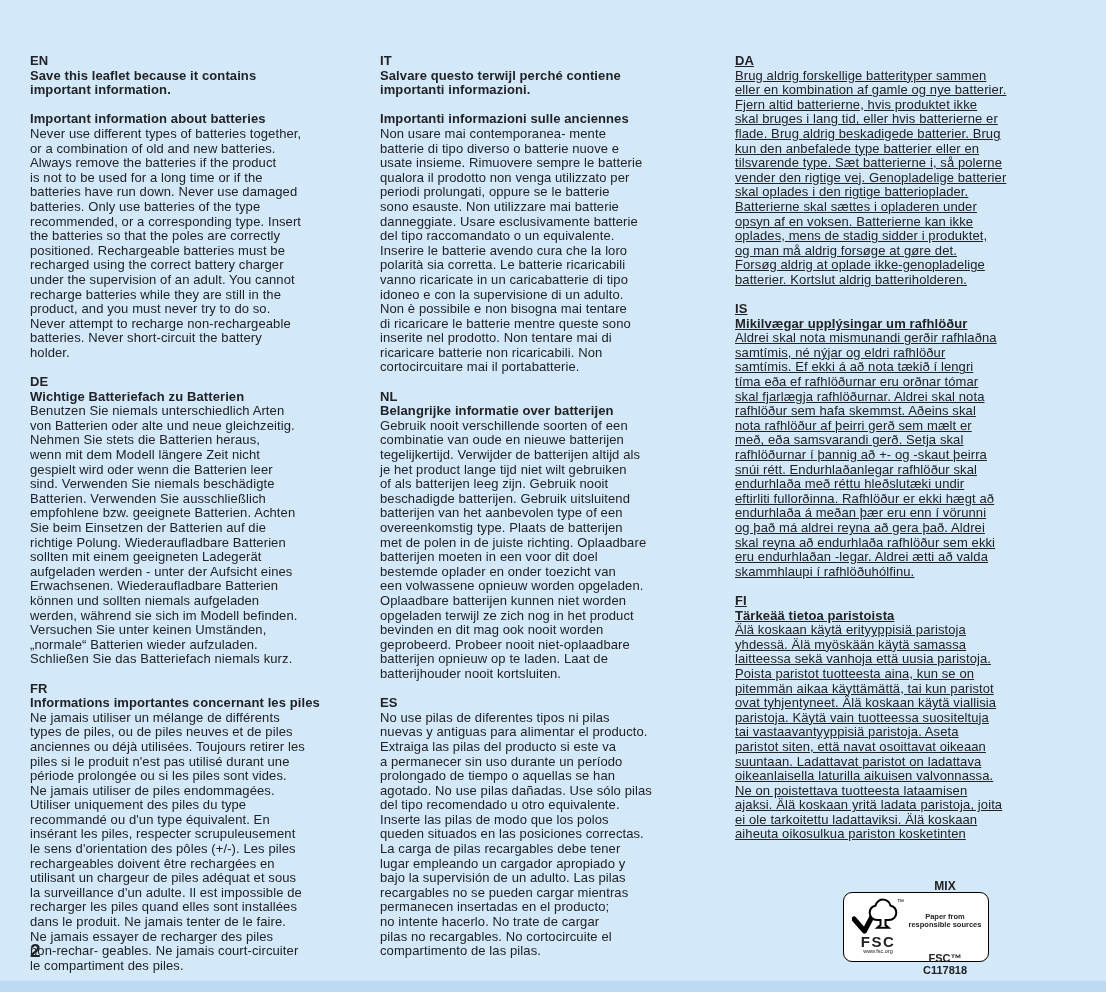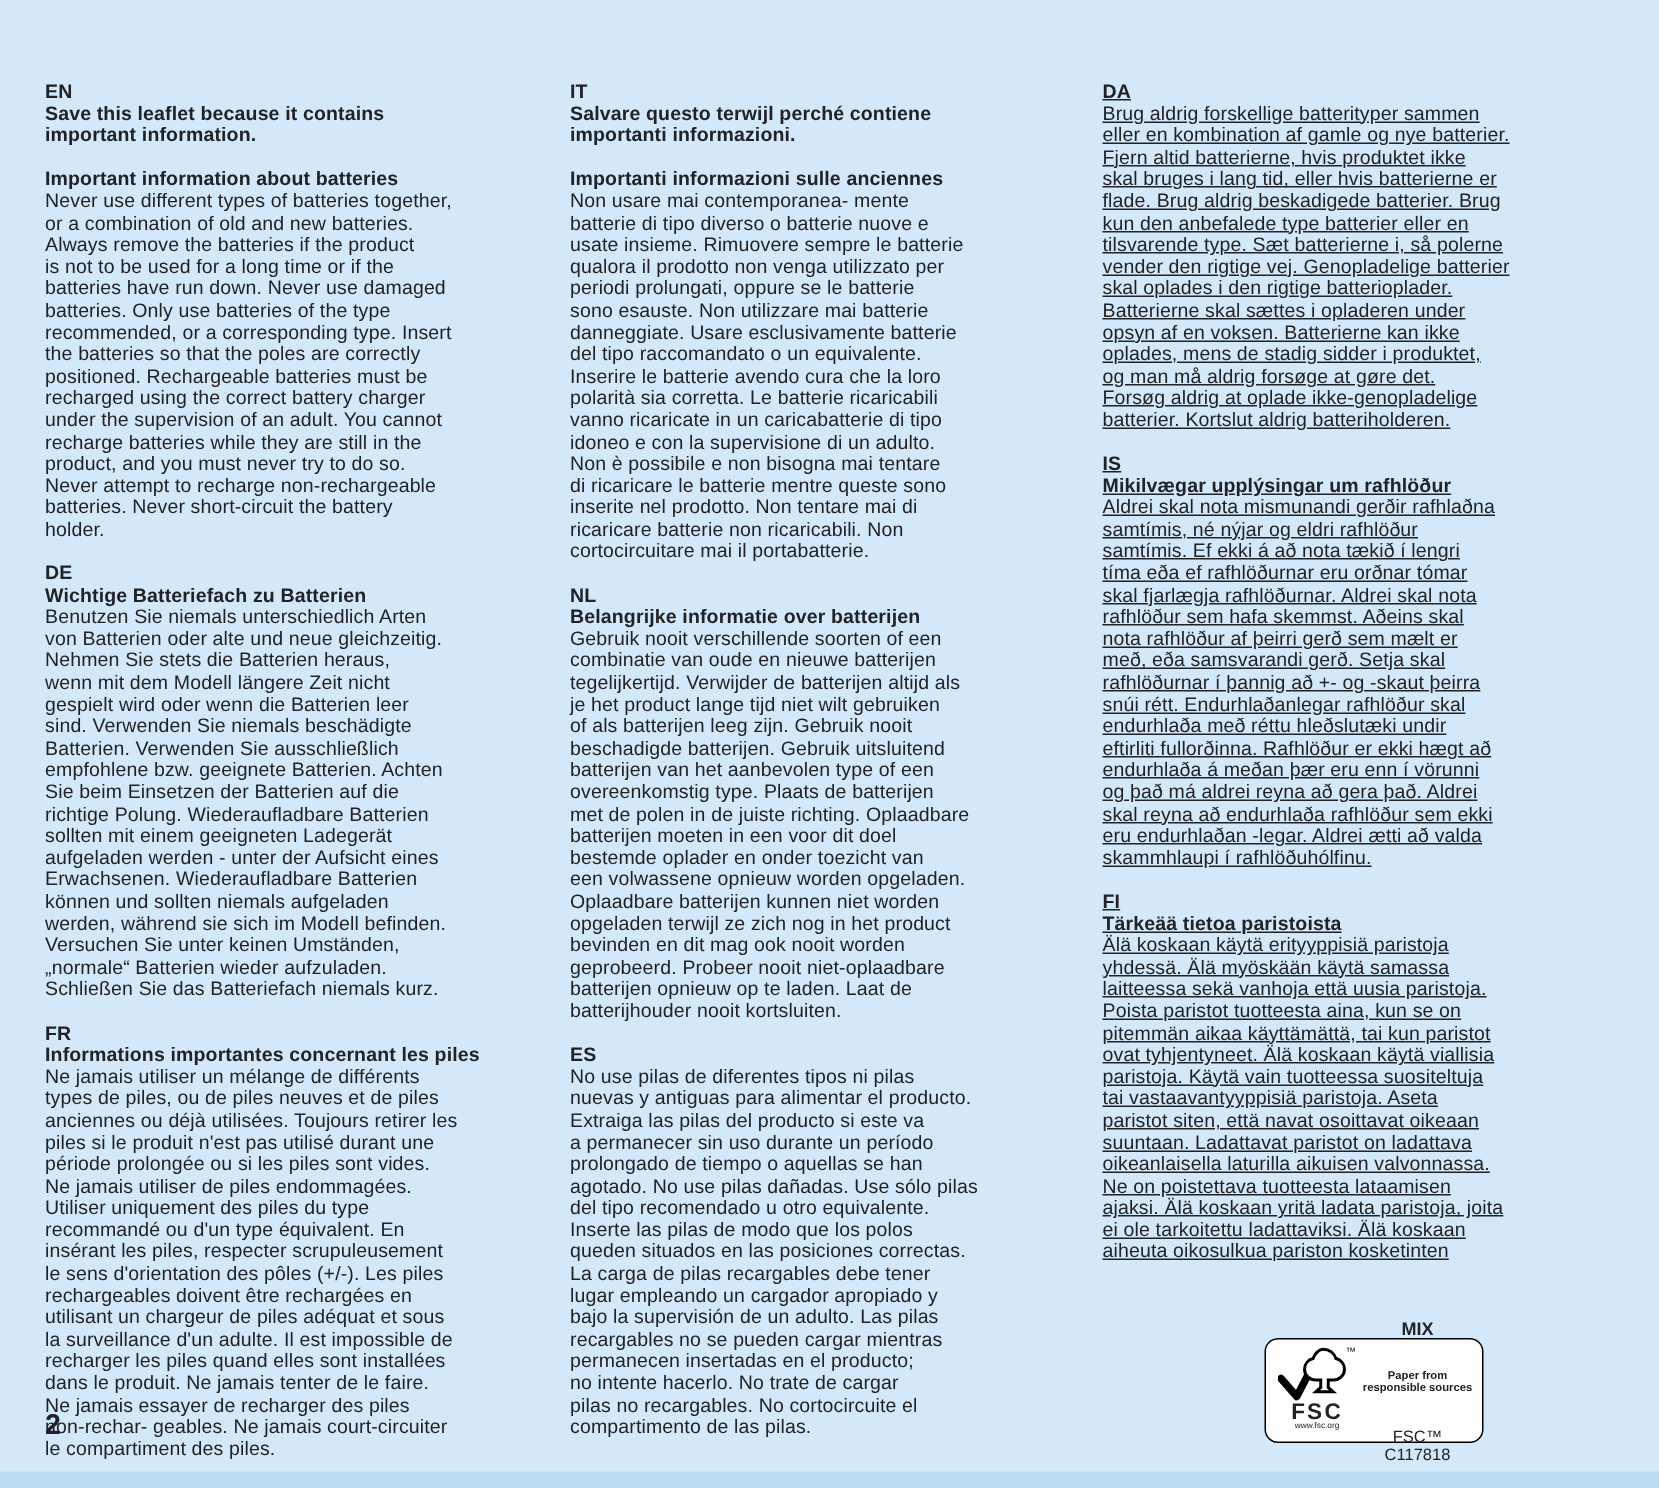--- a/index.html
+++ b/index.html
@@ -59,21 +59,21 @@
   .fsc-url { font-size: 5.5px; line-height: 7px; }
   .fsc-right {
     flex: 1;
     display: flex; flex-direction: column;
     align-items: center; justify-content: center;
     text-align: center;
     gap: 18px;
   }
   .fsc-mix { font-weight: bold; font-size: 12px; line-height: 13px; margin-bottom: 2px; }
   .fsc-sub { font-weight: bold; font-size: 7.5px; line-height: 8.5px; white-space: pre-line; margin-bottom: 4px; }
-  .fsc-lic { font-weight: normal; font-size: 11px; line-height: 12px; text-align: center; }
+  .fsc-lic { font-weight: bold; font-size: 11px; line-height: 12px; text-align: center; }
   .footer-bar {
     position: absolute;
     left: 0; bottom: 0;
     width: 100%; height: 11px;
   }
 </style>
 </head>
 <body style="background: rgb(211, 232, 248); color: rgb(33, 34, 38);">
 
 <div class="page">

